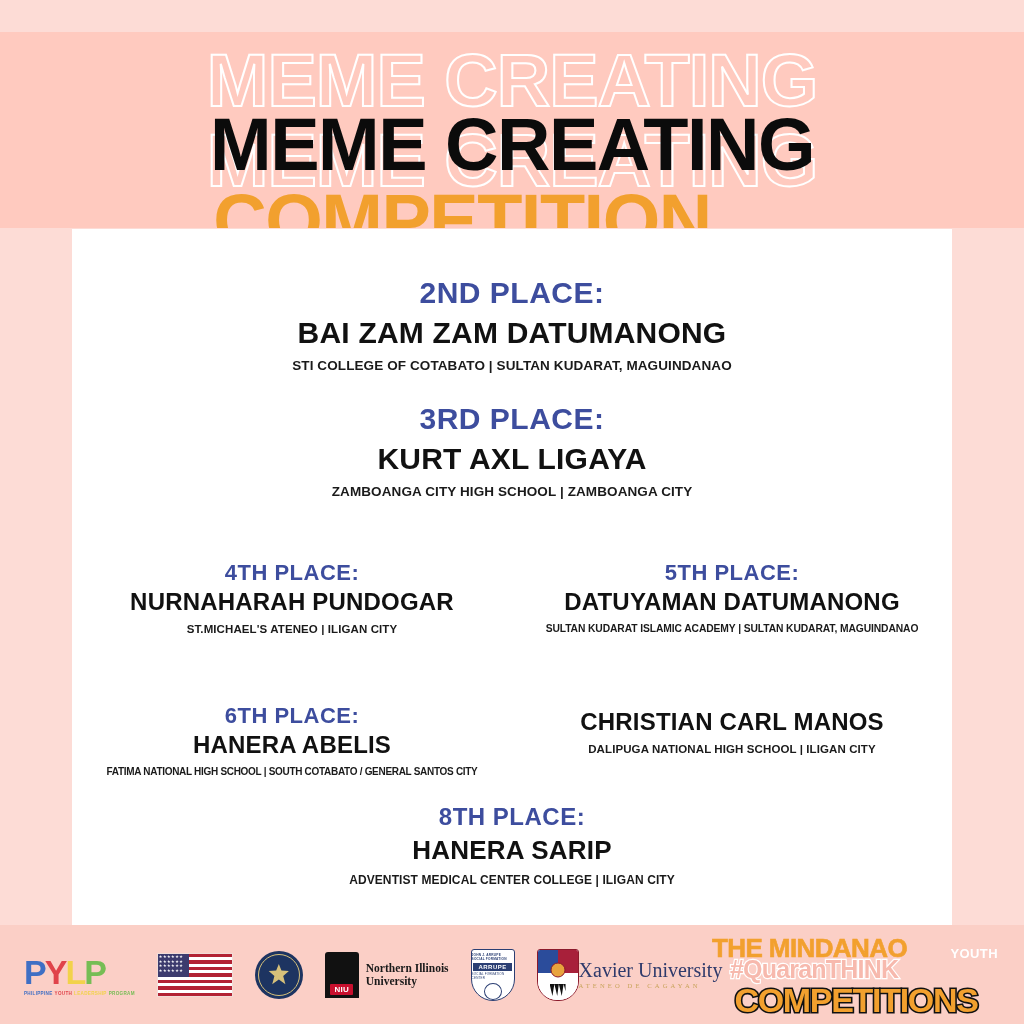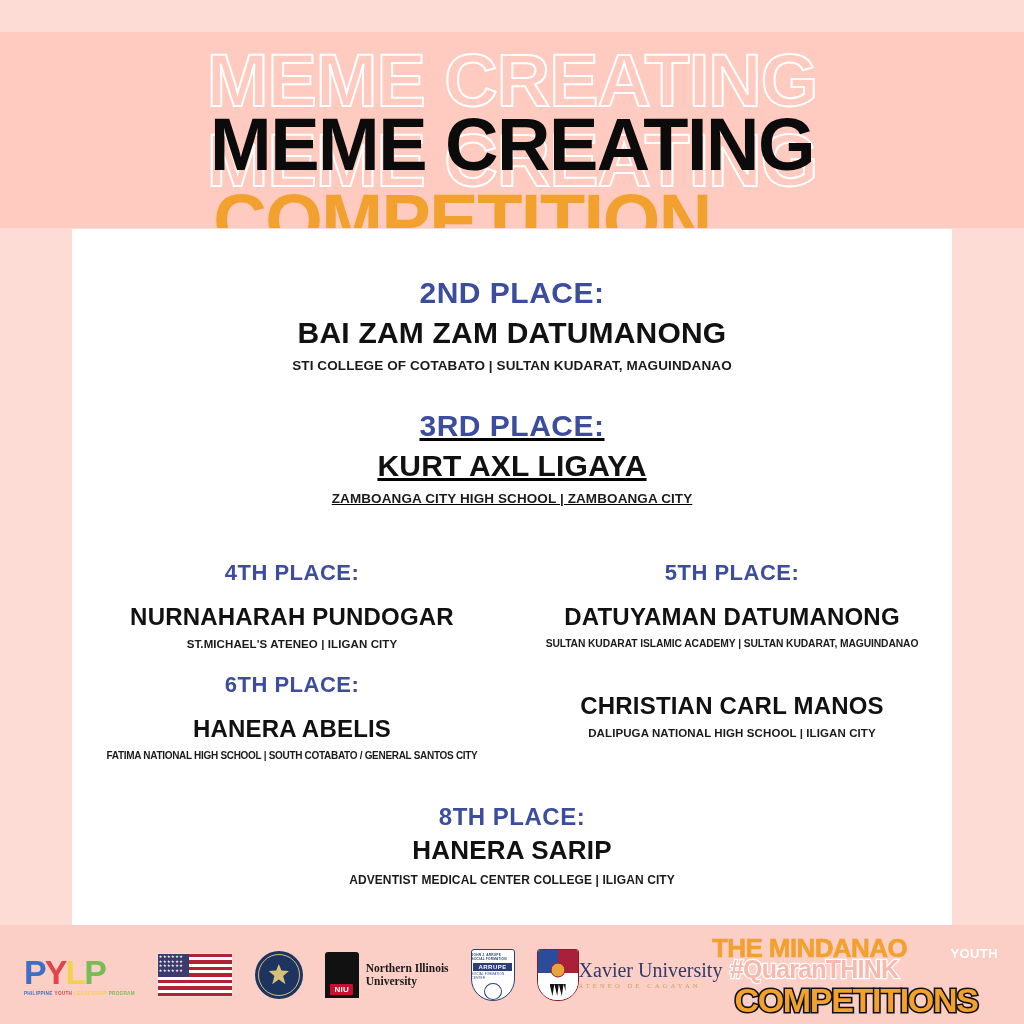--- a/index.html
+++ b/index.html
@@ -60,30 +60,30 @@
   .row-wide{left:0;width:880px;}
   .row-wide .rank{font-size:30px;}
   .row-wide .winner{font-size:30px;margin-top:7px;}
   .row-wide .school{font-size:13.5px;margin-top:9px;}
 
   
   .row-half{width:440px;}
   .row-half.left{left:0;}
   .row-half.right{left:440px;}
   .row-half .rank{font-size:22px;}
-  .row-half .winner{font-size:24px;margin-top:20px;}
+  .row-half .winner{font-size:24px;margin-top:5px;}
   .row-half .school{font-size:11.5px;margin-top:8px;}
   .school.tight{font-size:10.3px;letter-spacing:-0.1px;}
   .school.tighter{font-size:10px;letter-spacing:-0.3px;}
 
   
   .p2{top:48px;}
-  .p3{top:181px;text-decoration:underline;}
+  .p3{top:174px;}
   .p45{top:332px;}
-  .p67{top:444px;}
+  .p67{top:475px;}
   .p8{top:575px;}
 
   
   .footer{
     position:absolute;left:0;top:925px;width:1024px;height:99px;
     background:#fbcfc6;
   }
   .logos{
     position:absolute;left:24px;top:14px;height:72px;
     display:flex;align-items:center;gap:22px;

